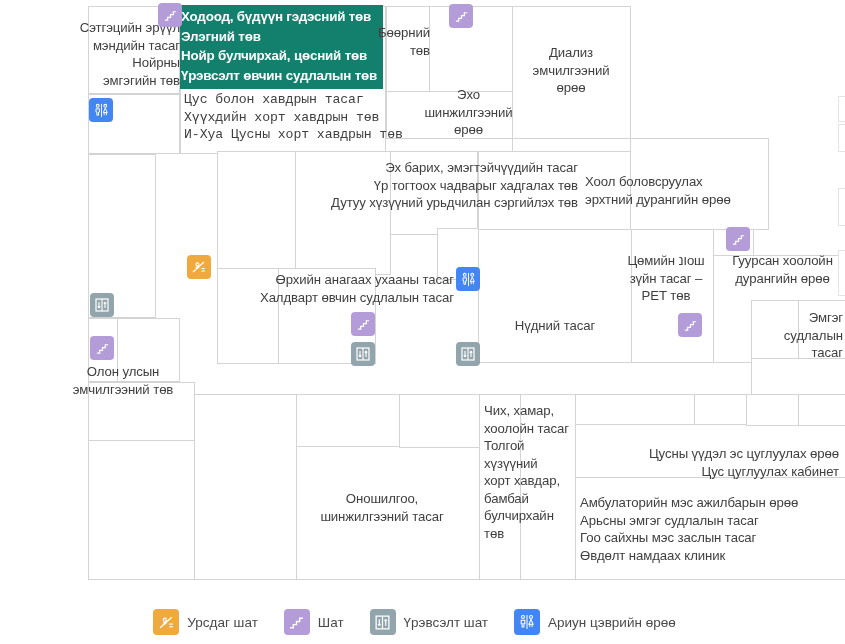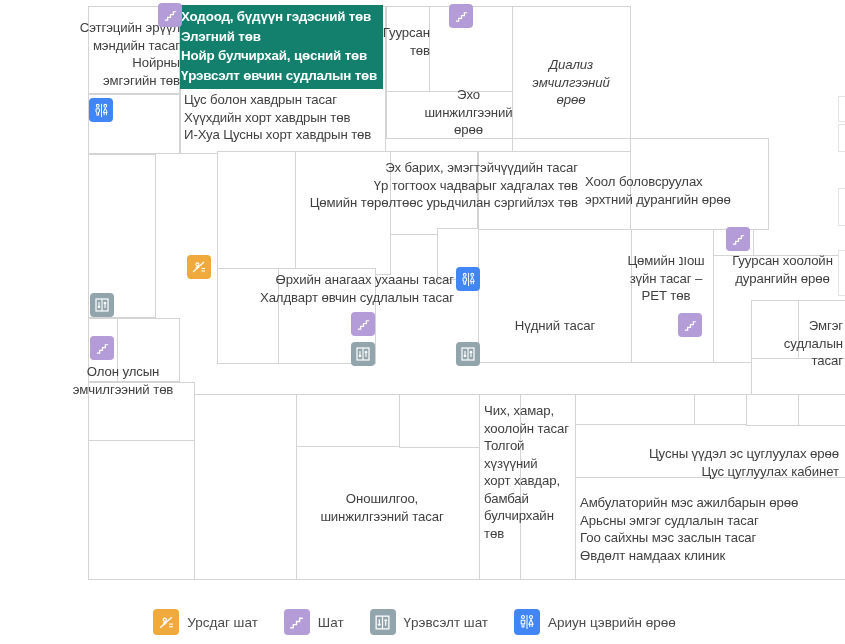--- a/index.html
+++ b/index.html
@@ -160,45 +160,45 @@
   <div class="hl" style="left:180px; top:5px; width:203px; height:84px;"></div>
   <div class="hl-text" style="left:181px; top:7px; width:210px;">Ходоод, бүдүүн гэдэсний төв
 Элэгний төв
 Нойр булчирхай, цөсний төв
 Үрэвсэлт өвчин судлалын төв</div>
 
   <div class="lbl r" style="left:24px;  top:19px;  width:156px;">Сэтгэцийн эрүүл
 мэндийн тасаг
 Нойрны
 эмгэгийн  төв</div>
-  <div class="lbl l" style="left:184px; top:91px;  width:220px;">Цус болон хавдрын тасаг
+  <div class="lbl l" style="left:184px; top:91px;  width:220px;font-family:Liberation Mono, monospace;">Цус болон хавдрын тасаг
 Хүүхдийн хорт хавдрын төв
 И-Хуа Цусны хорт хавдрын төв</div>
-  <div class="lbl r" style="left:370px; top:24px;  width:60px;">Гуурсан
+  <div class="lbl r" style="left:370px; top:24px;  width:60px;">Бөөрний
 төв</div>
   <div class="lbl c" style="left:410px; top:86px;  width:117px;">Эхо
 шинжилгээний
 өрөө</div>
-  <div class="lbl c" style="left:512px; top:56px;  width:118px;font-style:italic;">Диализ
+  <div class="lbl c" style="left:512px; top:44px;  width:118px;">Диализ
 эмчилгээний
 өрөө</div>
   <div class="lbl r" style="left:270px; top:159px; width:308px;">Эх барих, эмэгтэйчүүдийн тасаг
 Үр тогтоох чадварыг хадгалах төв
-Цөмийн төрөлтөөс урьдчилан сэргийлэх төв</div>
+Дутуу хүзүүний урьдчилан сэргийлэх төв</div>
   <div class="lbl l" style="left:585px; top:173px; width:200px;">Хоол боловсруулах
 эрхтний дурангийн өрөө</div>
   <div class="lbl r" style="left:200px; top:271px; width:254px;">Өрхийн анагаах ухааны тасаг
 Халдварт өвчин судлалын тасаг</div>
   <div class="lbl c" style="left:607px; top:252px; width:118px;">Цөмийн ונош
 зүйн тасаг –
 PET төв</div>
   <div class="lbl c" style="left:718px; top:252px; width:129px;">Гуурсан хоолойн
 дурангийн өрөө</div>
   <div class="lbl c" style="left:490px; top:317px; width:130px;">Нүдний тасаг</div>
-  <div class="lbl r" style="left:750px; top:309px; width:93px;margin-top:8px;">Эмгэг
+  <div class="lbl r" style="left:750px; top:309px; width:93px;">Эмгэг
 судлалын
 тасаг</div>
   <div class="lbl c" style="left:296px; top:490px; width:172px;">Оношилгоо,
 шинжилгээний тасаг</div>
   <div class="lbl c" style="left:50px;  top:363px; width:146px;">Олон улсын
 эмчилгээний төв</div>
   <div class="lbl l" style="left:484px; top:402px; width:90px;">Чих, хамар,
 хоолойн тасаг
 Толгой
 хүзүүний

